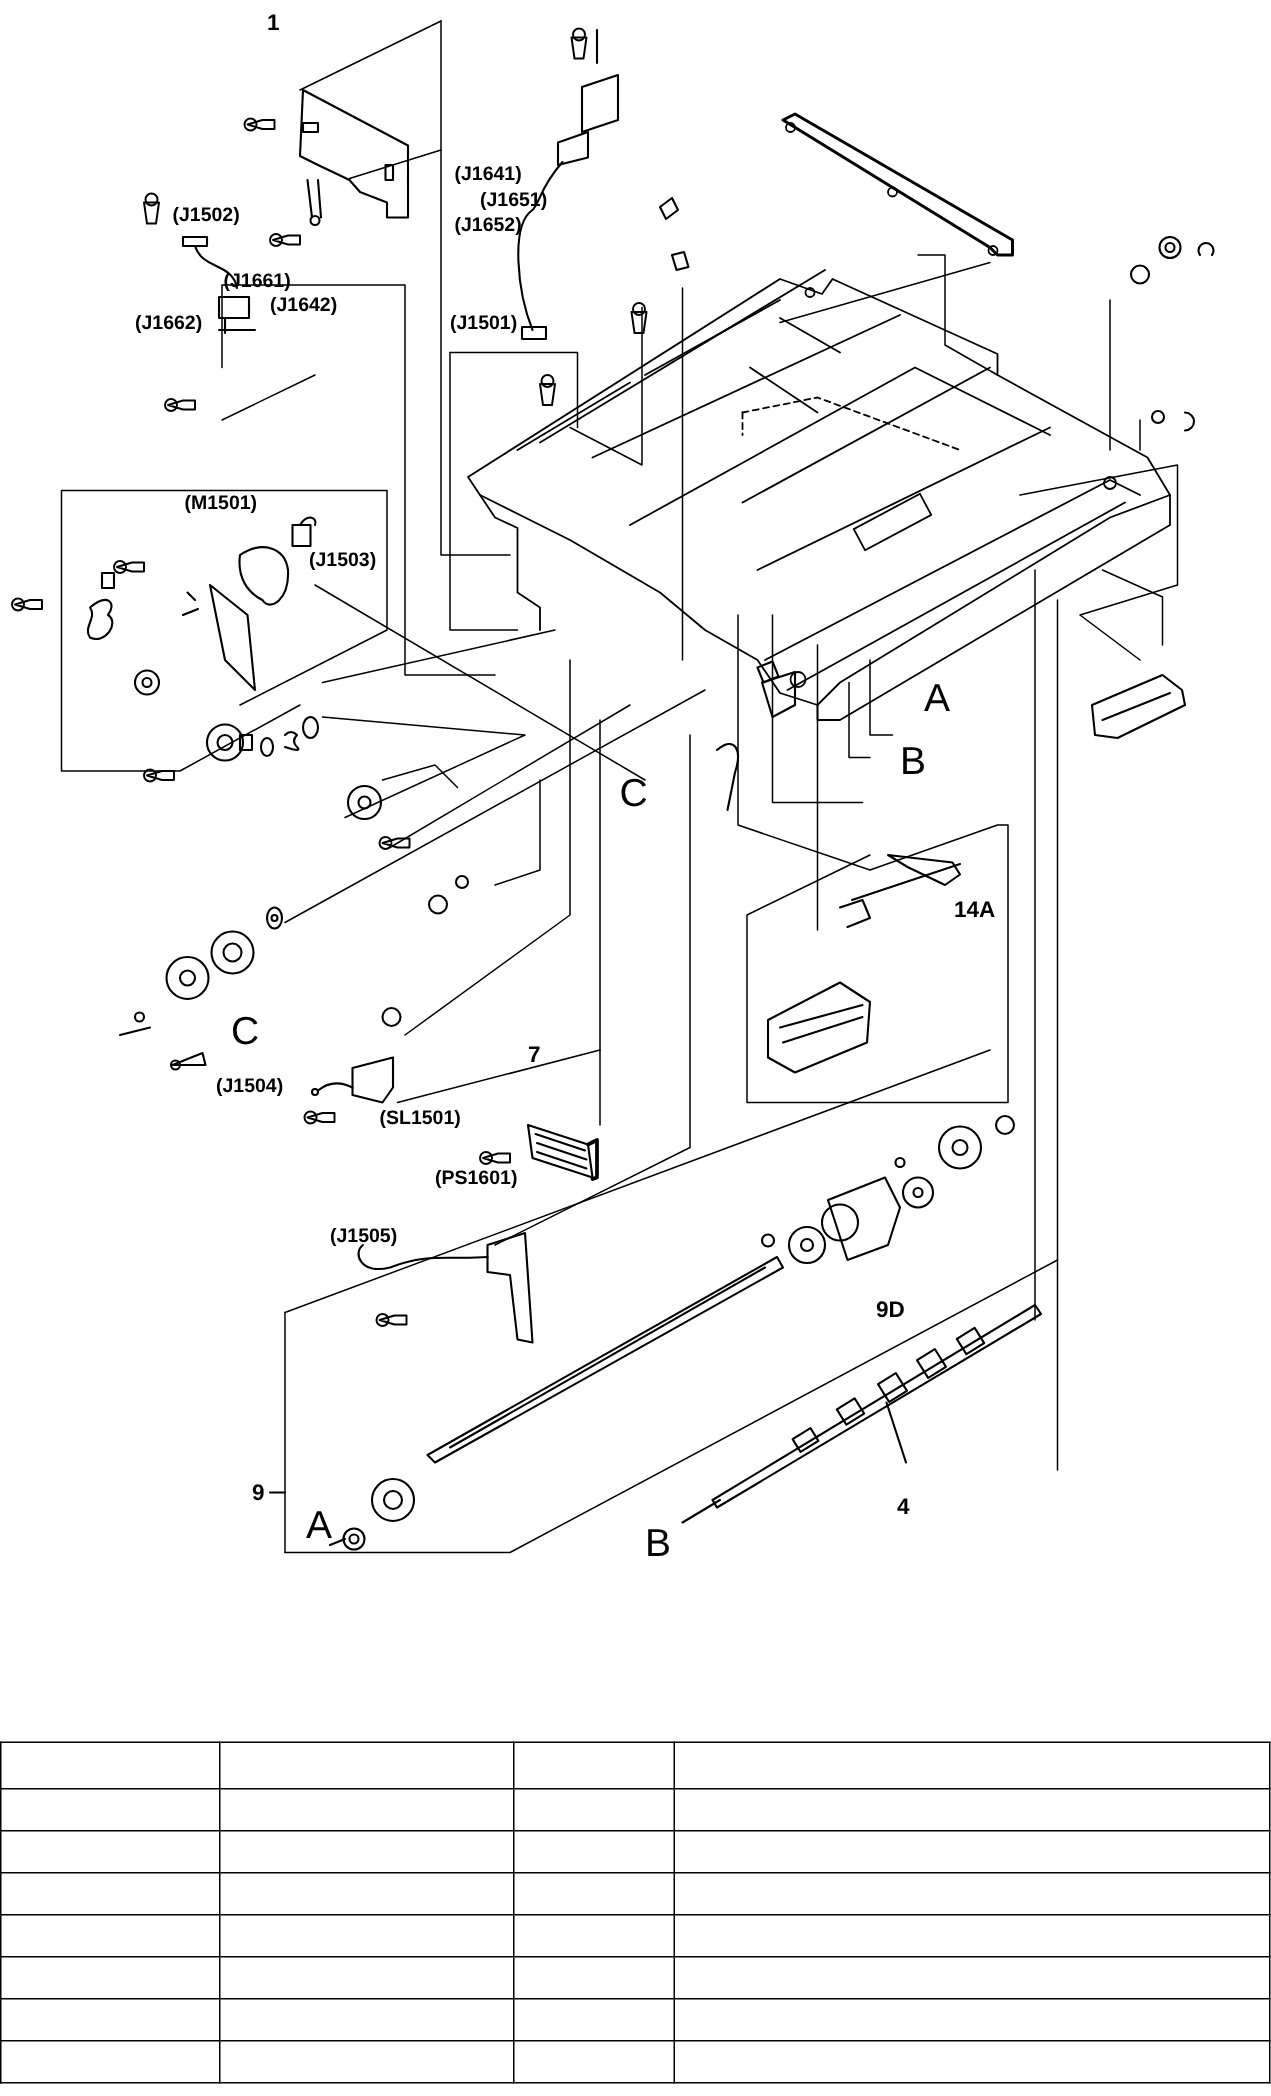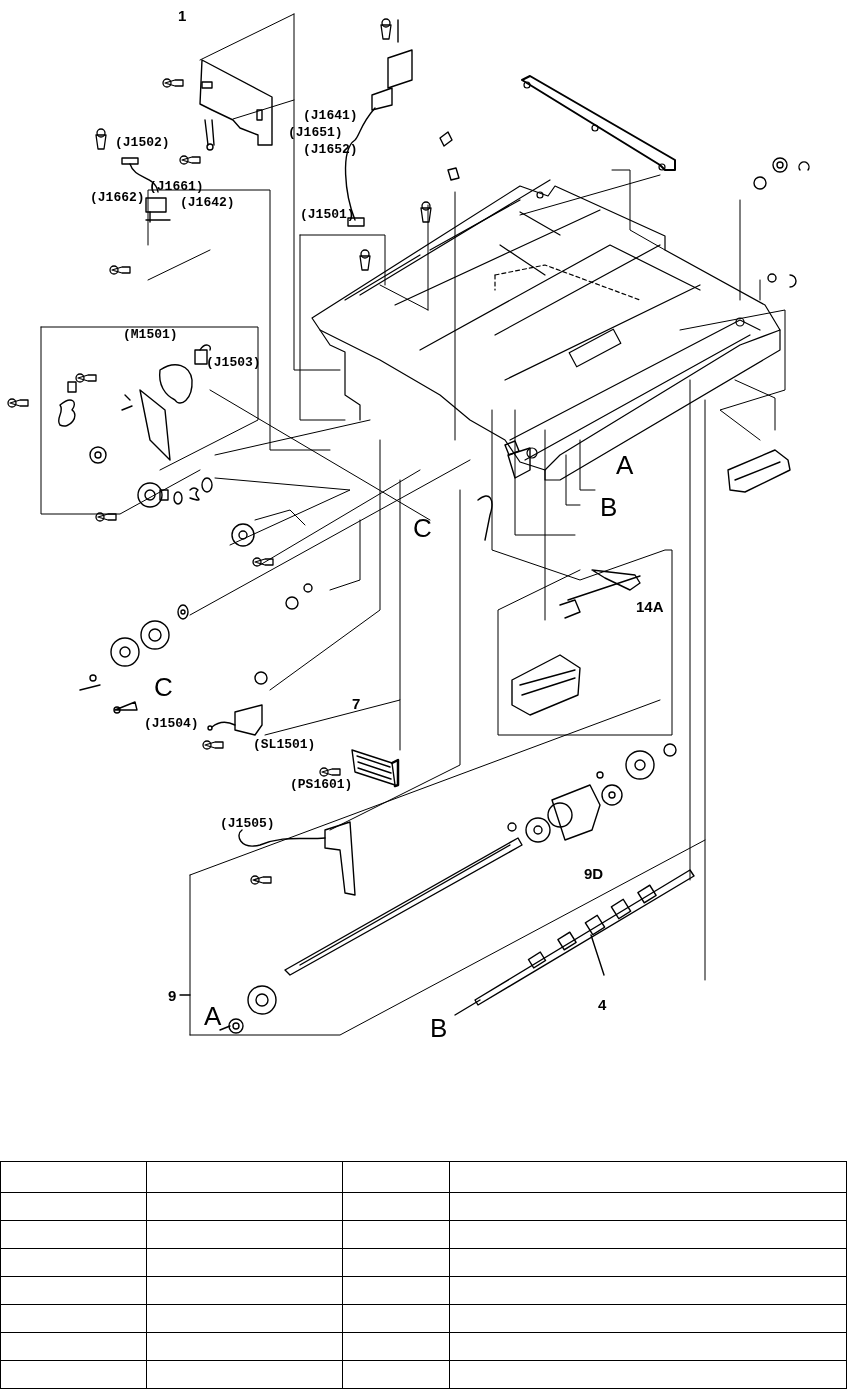--- a/index.html
+++ b/index.html
@@ -1,21 +1,21 @@
 <!DOCTYPE html>
 <html><head>
 <meta charset="utf-8">
 <style>
   html, body { margin:0; padding:0; background:#ffffff; }
   body { width:847px; height:1397px; position:relative; overflow:hidden;
          font-family:"Liberation Sans", sans-serif; color:#000; }
   #diagram { position:absolute; left:0; top:0; width:847px; height:1060px; }
   #diagram svg { position:absolute; left:0; top:0; }
   .lbl { position:absolute; font-family:"Liberation Sans", sans-serif; font-weight:bold; color:#000; white-space:nowrap; line-height:1; }
-  .lbl.ref { font-size:13px;font-family:Liberation Mono, monospace; }
+  .lbl.ref { font-size:13px; }
   .lbl.num { font-size:15px; }
   .lbl.big { font-size:26px; font-weight:normal; }
   #parts-table { position:absolute; left:0; top:1161px; width:847px; border-collapse:collapse; table-layout:fixed; }
   #parts-table td { border:1.5px solid #000; height:27px; padding:0; }
   #parts-table tr:first-child td { height:30px; }
 </style>
 </head>
 <body>
 
 <div id="diagram">
@@ -237,28 +237,28 @@
       <rect x="588" y="918" width="14" height="14" transform="rotate(-32 595 925)"></rect>
       <rect x="614" y="902" width="14" height="14" transform="rotate(-32 621 909)"></rect>
       <rect x="640" y="888" width="14" height="12" transform="rotate(-32 647 894)"></rect>
       <path d="M591 935 L604 975 M480 1000 L455 1015 M230 1026 L220 1030 M180 995 L190 995"></path>
     </g>
   </svg>
 
   <span class="lbl num" style="left:178px;top:8px">1</span>
   <span class="lbl ref" style="left:115px;top:136px">(J1502)</span>
   <span class="lbl ref" style="left:149px;top:180px">(J1661)</span>
-  <span class="lbl ref" style="left:90px;top:191px">(J1662)</span>
+  <span class="lbl ref" style="left:90px;top:208px">(J1662)</span>
   <span class="lbl ref" style="left:180px;top:196px">(J1642)</span>
   <span class="lbl ref" style="left:303px;top:109px">(J1641)</span>
-  <span class="lbl ref" style="left:288px;top:126px">(J1651)</span>
+  <span class="lbl ref" style="left:320px;top:126px">(J1651)</span>
   <span class="lbl ref" style="left:303px;top:143px">(J1652)</span>
   <span class="lbl ref" style="left:300px;top:208px">(J1501)</span>
   <span class="lbl ref" style="left:123px;top:328px">(M1501)</span>
-  <span class="lbl ref" style="left:206px;top:356px">(J1503)</span>
+  <span class="lbl ref" style="left:206px;top:366px">(J1503)</span>
   <span class="lbl big" style="left:616px;top:452px">A</span>
   <span class="lbl big" style="left:600px;top:494px">B</span>
   <span class="lbl big" style="left:413px;top:515px">C</span>
   <span class="lbl num" style="left:636px;top:599px">14A</span>
   <span class="lbl big" style="left:154px;top:674px">C</span>
   <span class="lbl num" style="left:352px;top:696px">7</span>
   <span class="lbl ref" style="left:144px;top:717px">(J1504)</span>
   <span class="lbl ref" style="left:253px;top:738px">(SL1501)</span>
   <span class="lbl ref" style="left:220px;top:817px">(J1505)</span>
   <span class="lbl ref" style="left:290px;top:778px">(PS1601)</span>

